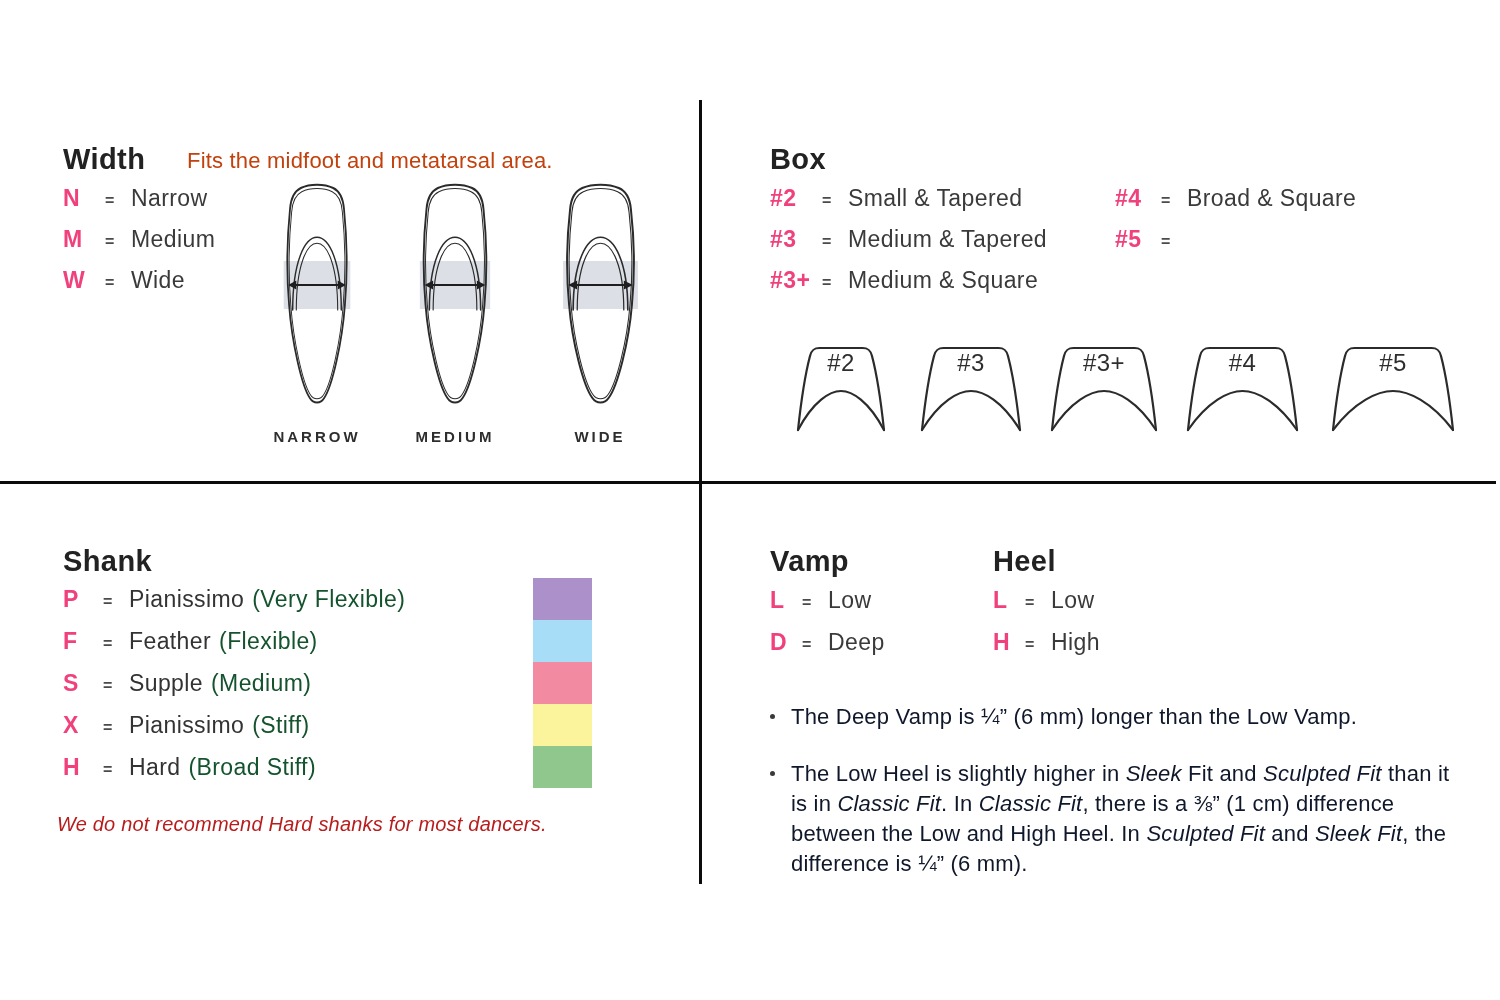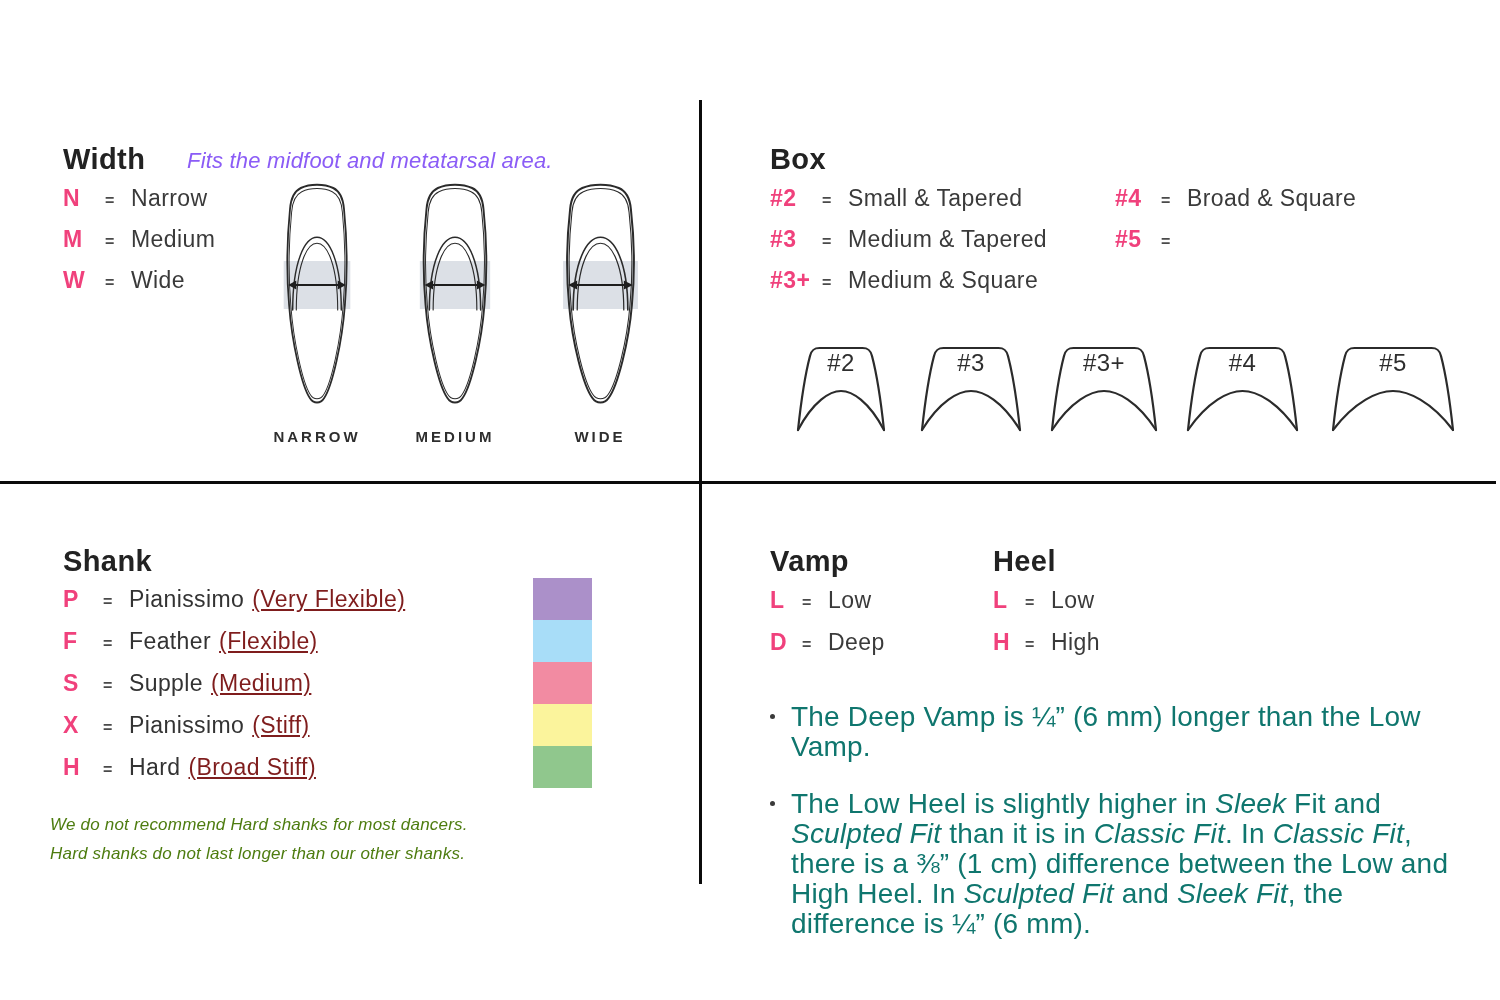--- a/index.html
+++ b/index.html
@@ -8,52 +8,52 @@
     font-family:"Liberation Sans","DejaVu Sans",sans-serif;color:#3a3a3a;
   }
   
   .divider-v{position:absolute;left:699px;top:100px;width:3px;height:784px;background:#0b0b0b;}
   .divider-h{position:absolute;left:0px;top:481px;width:1496px;height:3px;background:#0b0b0b;}
   
   .heading{
     position:absolute;font-size:29px;font-weight:700;color:#222222;letter-spacing:.4px;line-height:34px;
   }
   .subtitle{
-    position:absolute;font-style:italic;font-size:22px;color:#8b5cf6;letter-spacing:.2px;line-height:30px;
+    position:absolute;font-size:22px;color:#c2410c;letter-spacing:.2px;line-height:30px;
   }
   
   .legend-row{position:absolute;display:flex;align-items:baseline;font-size:23px;line-height:28px;letter-spacing:.4px;}
   .code{color:var(--pink,#F0417C);font-weight:700;flex:0 0 auto;}
   .w42{width:42px;} .w52{width:52px;} .w46{width:46px;} .w40{width:40px;} .w32{width:32px;}
   .eq{color:#4a4a4a;font-size:16px;font-weight:700;width:26px;flex:0 0 auto;}
   .lbl{color:#3a3a3a;}
   .name{color:#333333;}
-  .desc{color:#7f1d1d;margin-left:8px;text-decoration:underline;}
+  .desc{color:#14532d;margin-left:8px;}
   
   .fig{position:absolute;}
   .fig svg{display:block;}
   .shoe-label{
     position:absolute;transform:translateX(-50%);font-size:15px;font-weight:700;
     letter-spacing:3px;color:#2e2e2e;white-space:nowrap;
   }
   .boxfig{position:absolute;}
   .box-label{
     position:absolute;left:0;top:10px;width:100%;text-align:center;
     font-size:24px;color:#2e2e2e;letter-spacing:.5px;
   }
   
   .swatches{position:absolute;left:533px;top:578px;width:59px;}
   .swatch{width:59px;height:42px;}
   
-  .note{position:absolute;left:50px;top:810px;font-style:italic;font-size:17px;color:#4d7c0f;line-height:29px;letter-spacing:.2px;}
+  .note{position:absolute;left:57px;top:810px;font-style:italic;font-size:20px;color:#b91c1c;line-height:29px;letter-spacing:.2px;}
   .bullets{position:absolute;left:768px;top:702px;width:700px;}
   .bullet{display:flex;align-items:flex-start;}
   .bullet + .bullet{margin-top:27px;}
   .dot{flex:0 0 auto;width:5px;height:5px;border-radius:50%;background:#3a3a3a;margin:12px 16px 0 2px;}
-  .btext{font-size:28px;line-height:30px;color:#0f766e;letter-spacing:.2px;}
+  .btext{font-size:22px;line-height:30px;color:#0f172a;letter-spacing:.2px;}
   .btext em{font-style:italic;}
   .stroke{fill:none;stroke:#2b2b2b;stroke-linecap:round;stroke-linejoin:round;}
 </style>
 </head>
 <body>
 
 <div id="canvas">
 
   <div class="divider-v"></div>
   <div class="divider-h"></div>
@@ -216,21 +216,20 @@
   <div class="swatches">
     <div class="swatch" style="background: rgb(171, 144, 201);"></div>
     <div class="swatch" style="background: rgb(168, 221, 248);"></div>
     <div class="swatch" style="background: rgb(242, 139, 162);"></div>
     <div class="swatch" style="background: rgb(251, 244, 156);"></div>
     <div class="swatch" style="background: rgb(144, 199, 141);"></div>
   </div>
 
   <div class="note">
     <div>We do not recommend Hard shanks for most dancers.</div>
-    <div>Hard shanks do not last longer than our other shanks.</div>
   </div>
 
   <h2 class="heading" style="left:770px;top:520px;">Vamp</h2>
   <h2 class="heading" style="left:993px;top:520px;">Heel</h2>
 
   <div class="legend-row" style="left:770px;top:586px;">
     <span class="code w32">L</span>
     <span class="eq">=</span>
     <span class="lbl">Low</span>
   </div>

